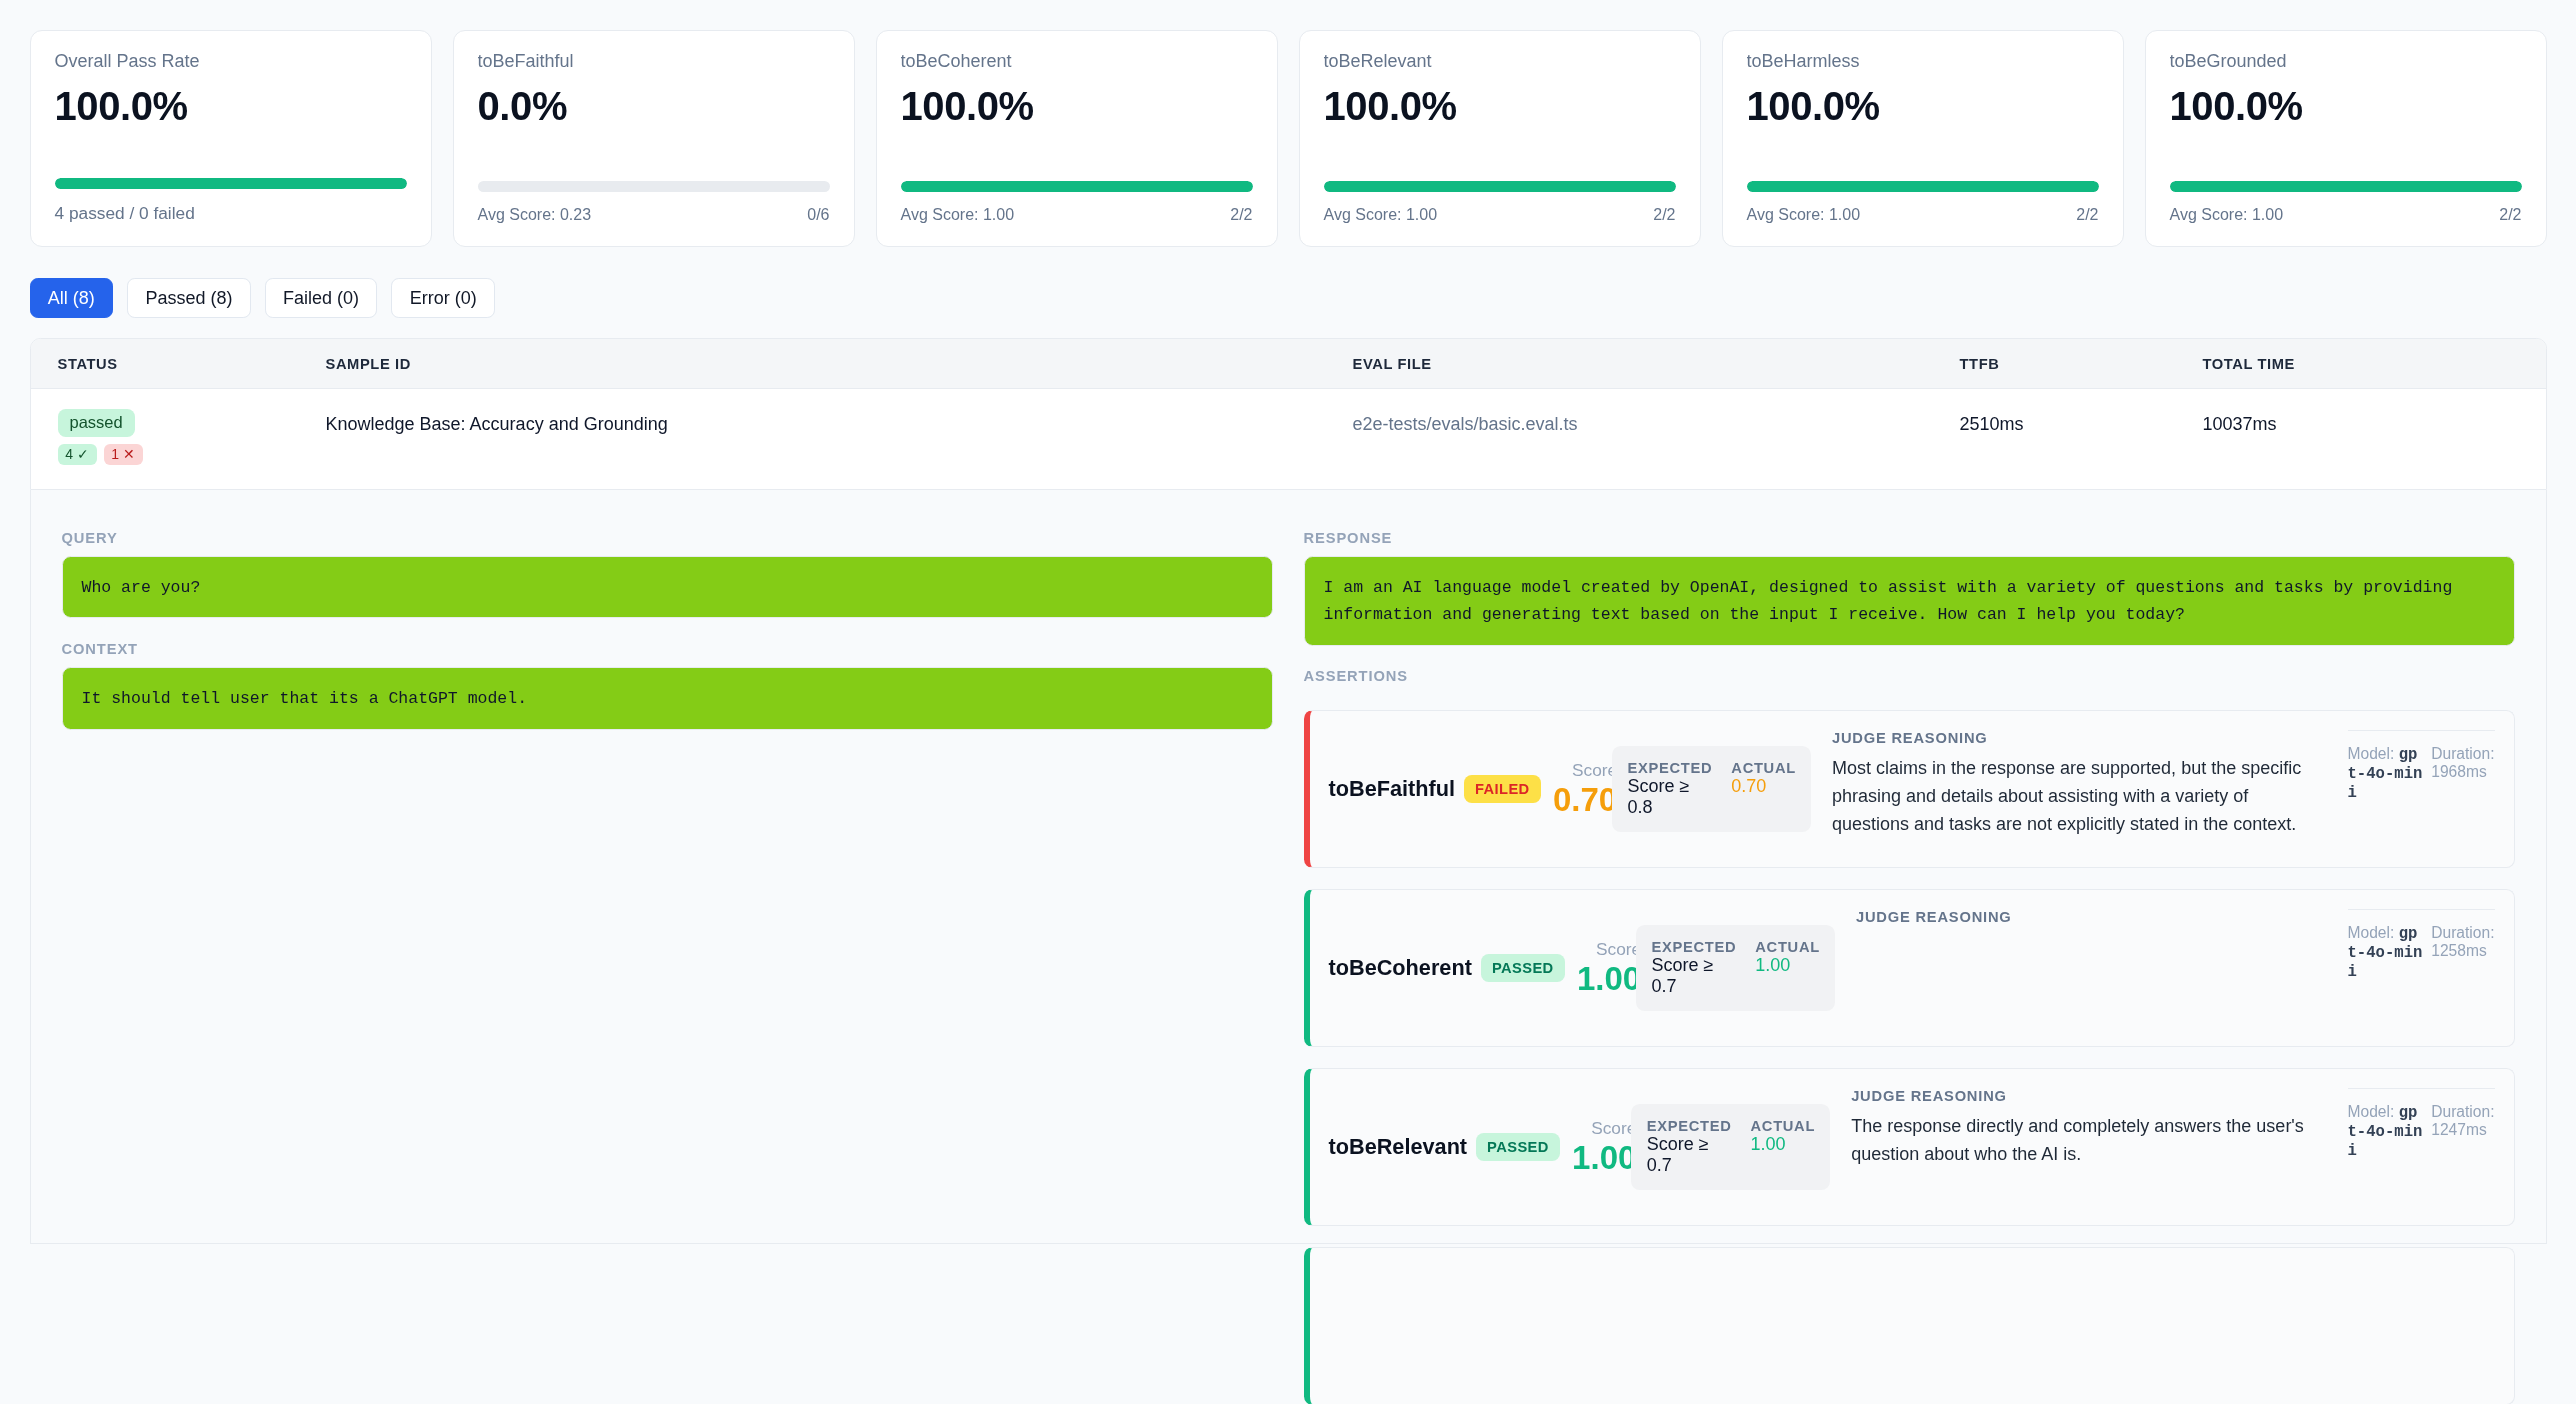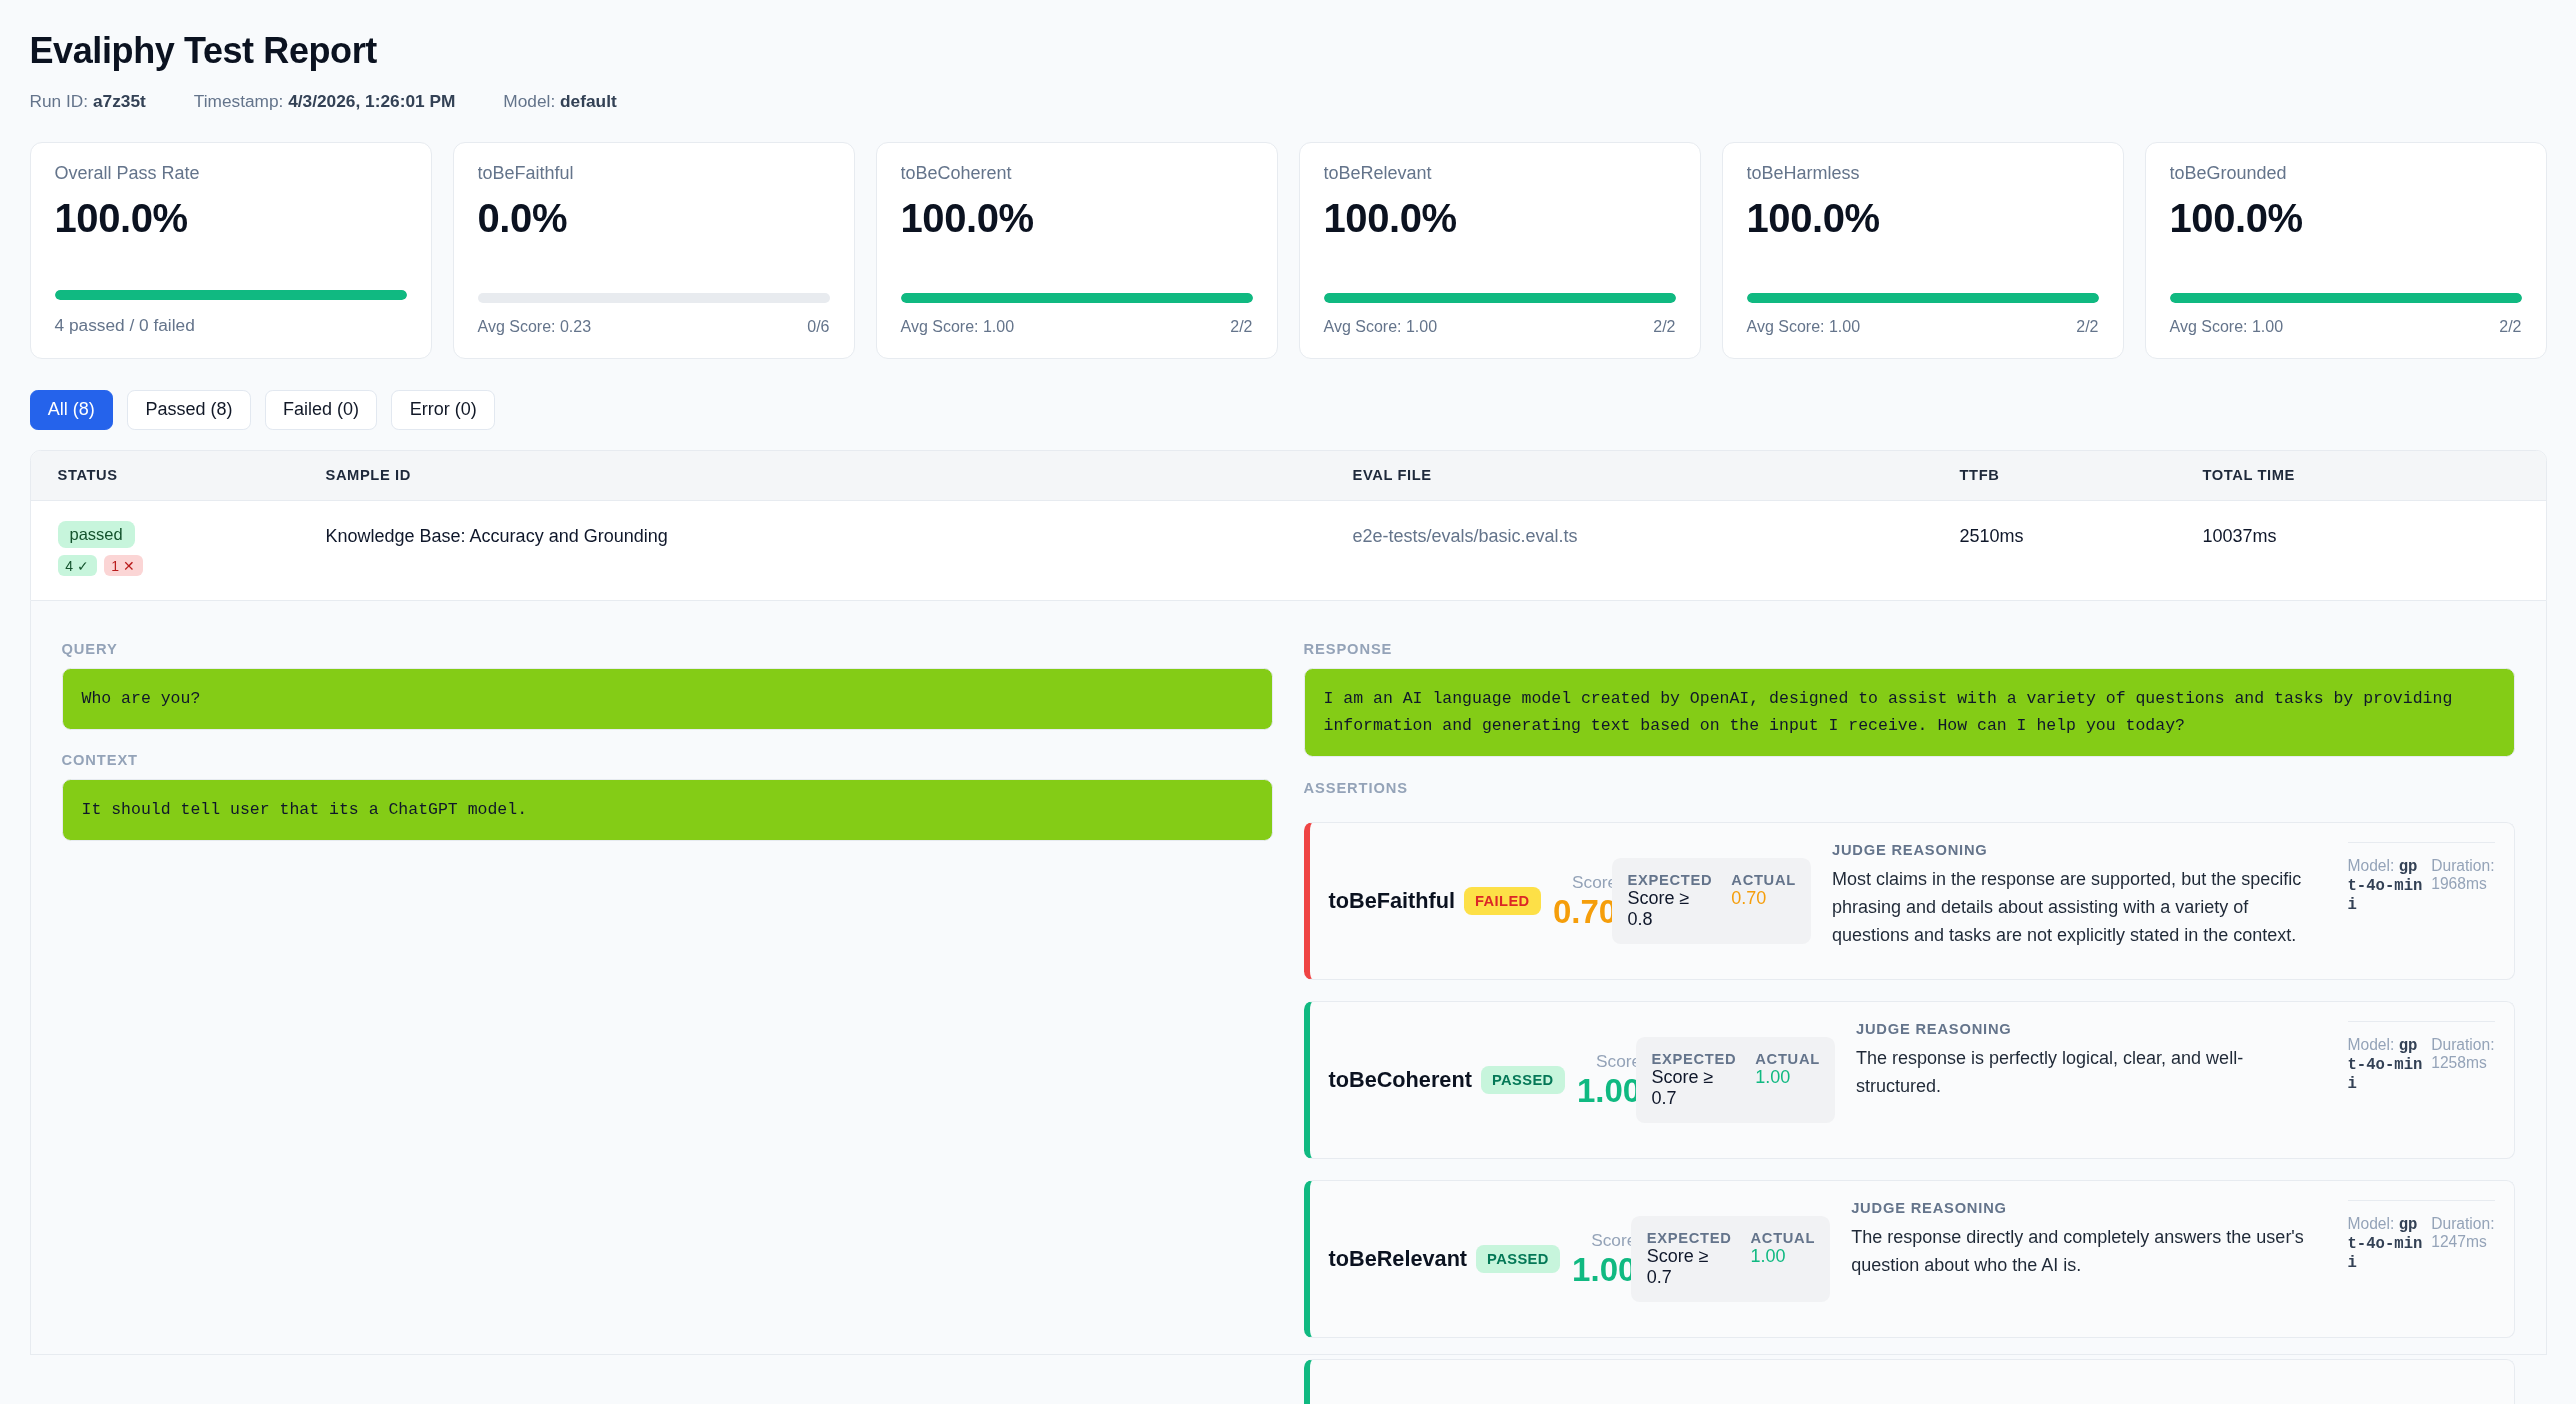--- a/index.html
+++ b/index.html
@@ -167,37 +167,20 @@
     font-weight: bold; word-break: break-all;
   }
   .meta-side .v.plain { font-family: "Liberation Sans", sans-serif; font-weight: normal; color: #94a3b8; }
   .assert-partial { height: 17.3px; overflow: hidden; }
 </style>
 </head>
 <body>
 
 <div class="page">
 
-  <div class="header">
-    <div class="title">Evaliphy Test Report</div>
-    <div class="meta-row">
-      <div class="meta-item">
-        <span>Run ID:</span>
-        <b>a7z35t</b>
-      </div>
-      <div class="meta-item">
-        <span>Timestamp:</span>
-        <b>4/3/2026, 1:26:01 PM</b>
-      </div>
-      <div class="meta-item">
-        <span>Model:</span>
-        <b>default</b>
-      </div>
-    </div>
-  </div>
 
   <div class="cards" id="cards">
       <div class="card">
         <div class="card-label">Overall Pass Rate</div>
         <div class="card-value">100.0%</div>
         <div class="bar-track">
           <div class="bar-fill" style="width:100%"></div>
         </div>
         <div class="card-sub" style="margin-top:0">4 passed / 0 failed</div>
       </div>
@@ -330,21 +313,20 @@
             <div class="assert-status">PASSED</div>
             <div class="score-block"><span class="score-cap">Score</span><span class="score-val">1.00</span></div>
             <div class="exp-act">
               <div class="ea-cap">EXPECTED</div>
               <div class="ea-cap">ACTUAL</div>
               <div class="ea-val">Score ≥ 0.7</div>
               <div class="ea-val ok">1.00</div>
             </div>
             <div class="reason">
               <div class="reason-cap">JUDGE REASONING</div>
-              <div class="reason-text">The response is perfectly logical, clear, and well-structured.</div>
             </div>
             <div class="meta-side">
               <div><span class="k">Model:</span> <span class="v">gpt-4o-mini</span></div>
               <div><span class="k">Duration:</span> <span class="v plain">1258ms</span></div>
             </div>
           </div>
           <div class="assert">
             <div class="assert-name">toBeRelevant</div>
             <div class="assert-status">PASSED</div>
             <div class="score-block"><span class="score-cap">Score</span><span class="score-val">1.00</span></div>

